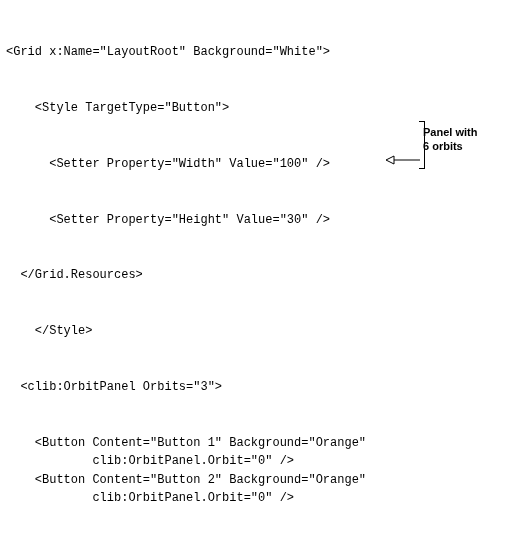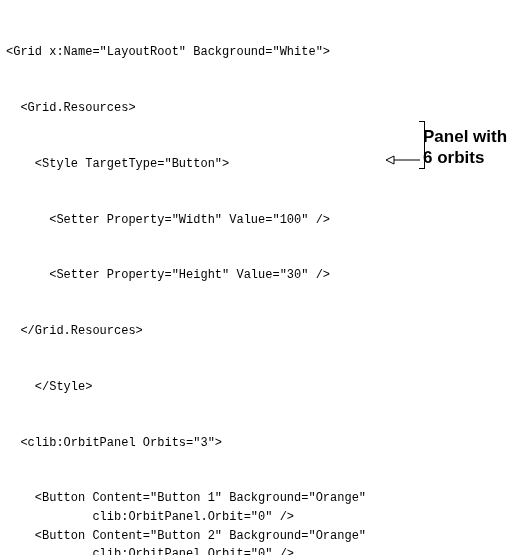--- a/index.html
+++ b/index.html
@@ -16,21 +16,21 @@
       padding: 6px 0 0 6px;
       white-space: pre;
     }
     .code-line { display: block; }
     .annotation {
       position: absolute;
       left: 423px;
       top: 126px;
       width: 90px;
       font-family: Arial, Helvetica, sans-serif;
-      font-size: 17px;
+      font-size: 11px;
       font-weight: bold;
       line-height: 1.25;
     }
     .arrow {
       position: absolute;
       left: 386px;
       top: 153px;
       width: 36px;
       height: 14px;
       pointer-events: none;
@@ -44,21 +44,20 @@
       border-top: 1px solid #000;
       border-bottom: 1px solid #000;
       border-right: 1px solid #000;
     }
   </style>
 </head>
 <body>
 
 <div class="code-area">
   <span class="code-line">&lt;Grid x:Name="LayoutRoot" Background="White"&gt;</span>
-  <span class="code-line">  &lt;Grid.Resources&gt;</span>
   <span class="code-line">    &lt;Style TargetType="Button"&gt;</span>
   <span class="code-line">      &lt;Setter Property="Width" Value="100" /&gt;</span>
   <span class="code-line">      &lt;Setter Property="Height" Value="30" /&gt;</span>
   <span class="code-line">  &lt;/Grid.Resources&gt;</span>
   <span class="code-line">    &lt;/Style&gt;</span>
   <span class="code-line">  &lt;clib:OrbitPanel Orbits="3"&gt;</span>
   <div id="buttons-container"><span class="code-line">    &lt;Button Content="Button 1" Background="Orange"</span><span class="code-line">            clib:OrbitPanel.Orbit="0" /&gt;</span><span class="code-line">    &lt;Button Content="Button 2" Background="Orange"</span><span class="code-line">            clib:OrbitPanel.Orbit="0" /&gt;</span></div>
 </div>
 
 <div class="hook"></div>

